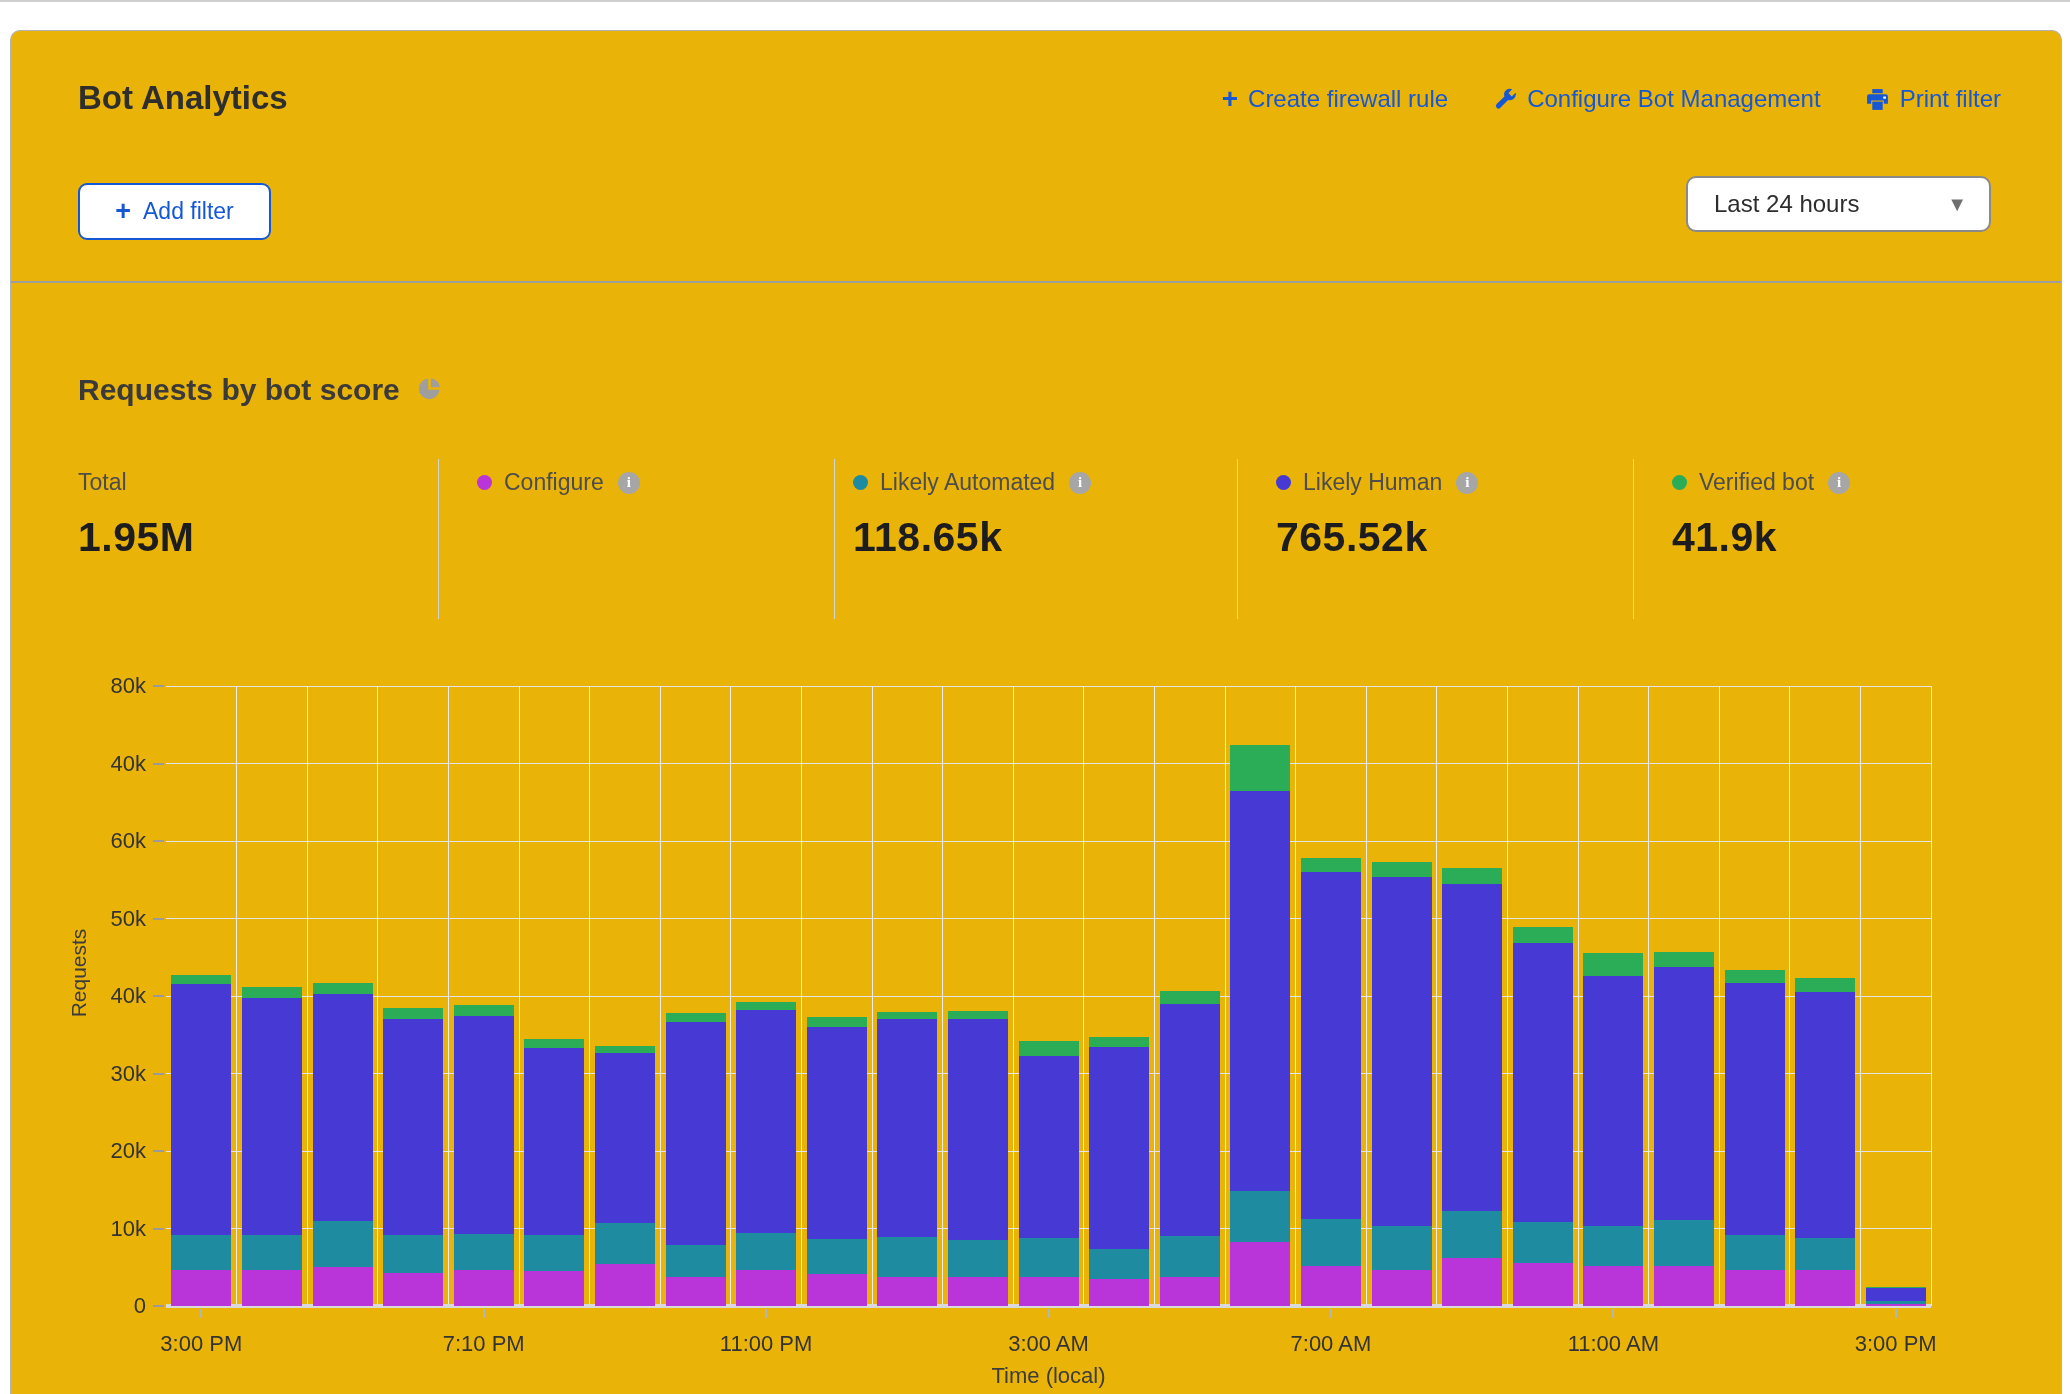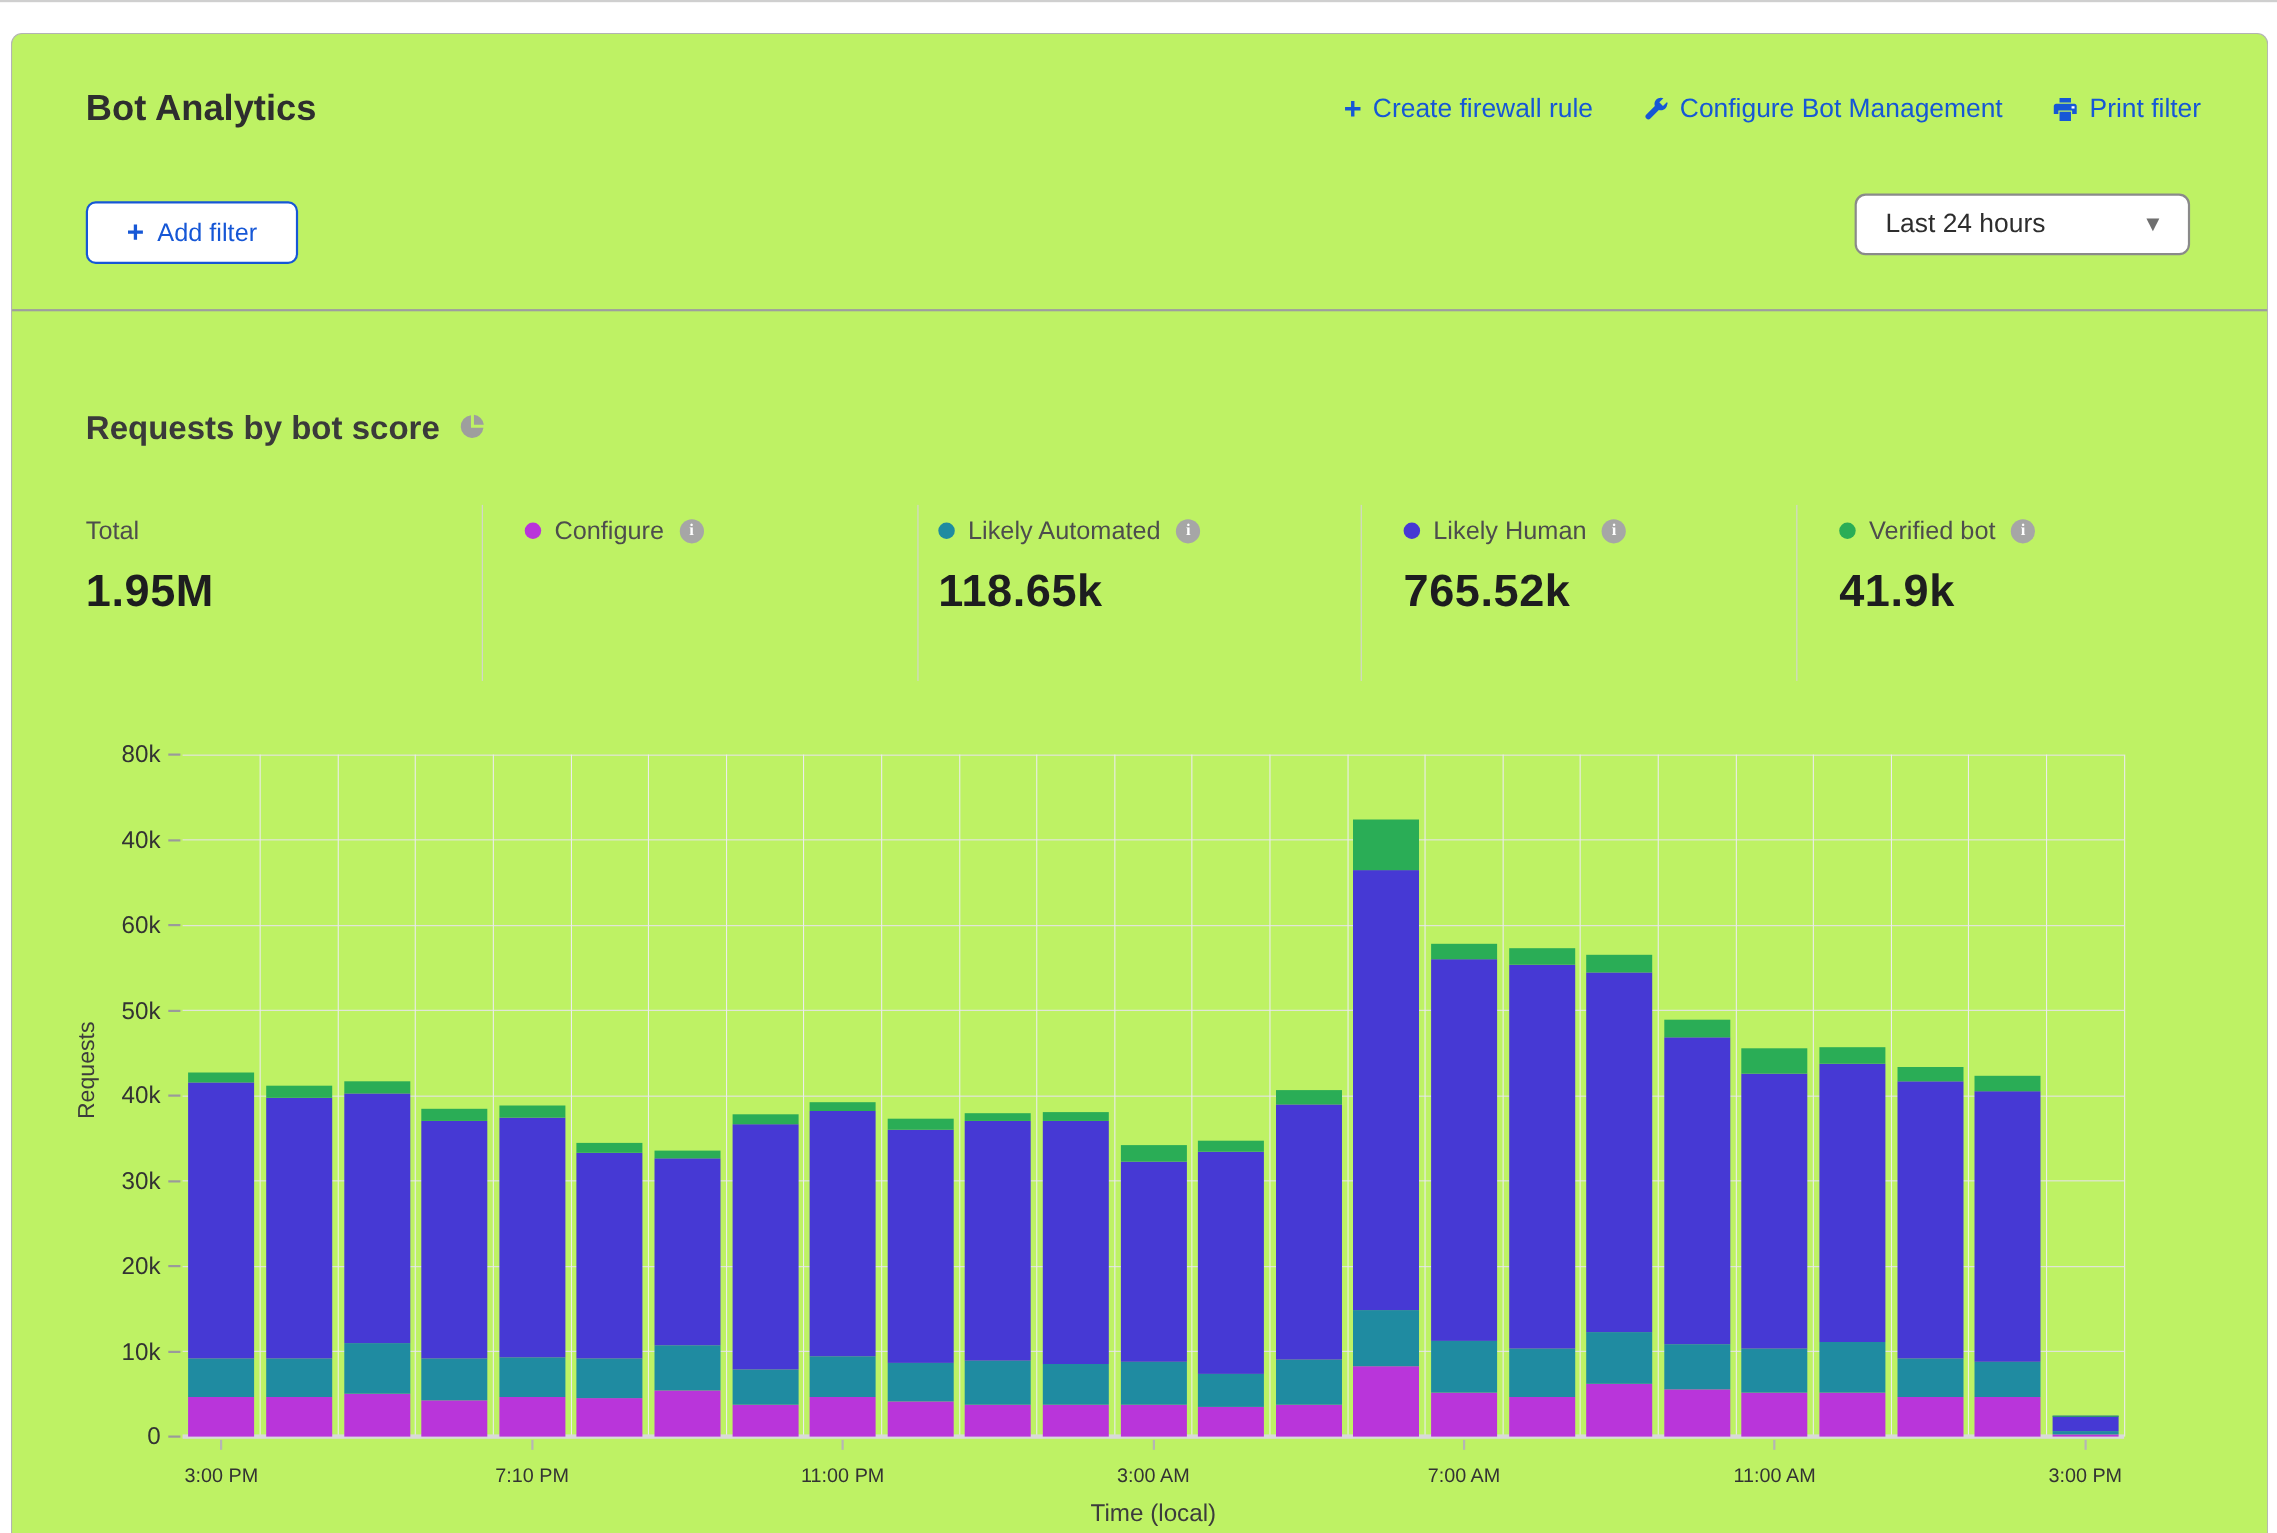--- a/index.html
+++ b/index.html
@@ -1,18 +1,18 @@
 <!DOCTYPE html>
 <html style="--accent: #1657d6;"><head>
 <meta charset="utf-8">
 <style>
   html,body{margin:0;padding:0;background:#ffffff;width:2070px;height:1394px;overflow:hidden;
     font-family:"Liberation Sans","DejaVu Sans",sans-serif;color:#2f2f2f;}
   .top-edge-line{position:absolute;left:0;top:0;width:2070px;height:2px;background:#cfcfcf;}
-  .card{position:absolute;left:10px;top:30px;width:2050px;height:1364px;background:#bef264;
+  .card{position:absolute;left:10px;top:30px;width:2050px;height:1364px;background:#eab308;
     border:1px solid #b3b3b3;border-bottom:none;border-radius:10px 10px 0 0;}
   
   .page-title{position:absolute;left:67px;top:48px;font-size:33px;font-weight:700;color:#2e2e2e;margin:0;}
   .actions{position:absolute;top:54px;right:60px;display:flex;align-items:center;gap:44px;}
   .action-link{display:flex;align-items:center;gap:10px;color:var(--accent,#1657d6);font-size:24px;
     text-decoration:none;cursor:pointer;}
   .action-link svg{display:block;}
   .plus-glyph{font-size:28px;font-weight:700;line-height:1;}
   .add-filter-btn{position:absolute;left:67px;top:152px;height:57px;min-width:193px;box-sizing:border-box;
     background:#fff;border:2px solid var(--accent,#1657d6);border-radius:9px;color:var(--accent,#1657d6);
@@ -43,21 +43,21 @@
   .stat-value{font-size:41px;font-weight:700;color:#1d1d1f;margin-top:18px;letter-spacing:.5px;}
   
   .plot{position:absolute;left:155px;top:655px;width:1765px;height:620px;}
   .gridline-h{position:absolute;left:0;width:100%;height:1px;background:#e4e4e4;}
   .gridline-v{position:absolute;top:0;width:1px;height:100%;background:#ececec;}
   .baseline{position:absolute;left:0;top:618px;width:100%;height:4px;background:#d9d9d9;}
   .y-tick{position:absolute;left:-13px;width:11px;height:2px;background:#9a9a9a;}
   .y-tick-label{position:absolute;left:-128px;width:108px;text-align:right;font-size:22px;color:#333;
     transform:translateY(-50%);}
   .x-tick{position:absolute;top:623px;width:2px;height:9px;background:#b5b5b5;transform:translateX(-50%);}
-  .x-tick-label{position:absolute;top:645px;font-size:18px;color:#333;transform:translateX(-50%);white-space:nowrap;}
+  .x-tick-label{position:absolute;top:645px;font-size:22px;color:#333;transform:translateX(-50%);white-space:nowrap;}
   .bar-seg{position:absolute;}
   .y-axis-title{position:absolute;left:8px;top:930px;width:120px;text-align:center;font-size:21px;color:#3c3c3c;
     transform:rotate(-90deg);transform-origin:center;}
   .x-axis-title{position:absolute;left:155px;top:1332px;width:1765px;text-align:center;font-size:22px;color:#3c3c3c;}
 </style>
 </head>
 <body>
 
 <div class="top-edge-line"></div>
 

